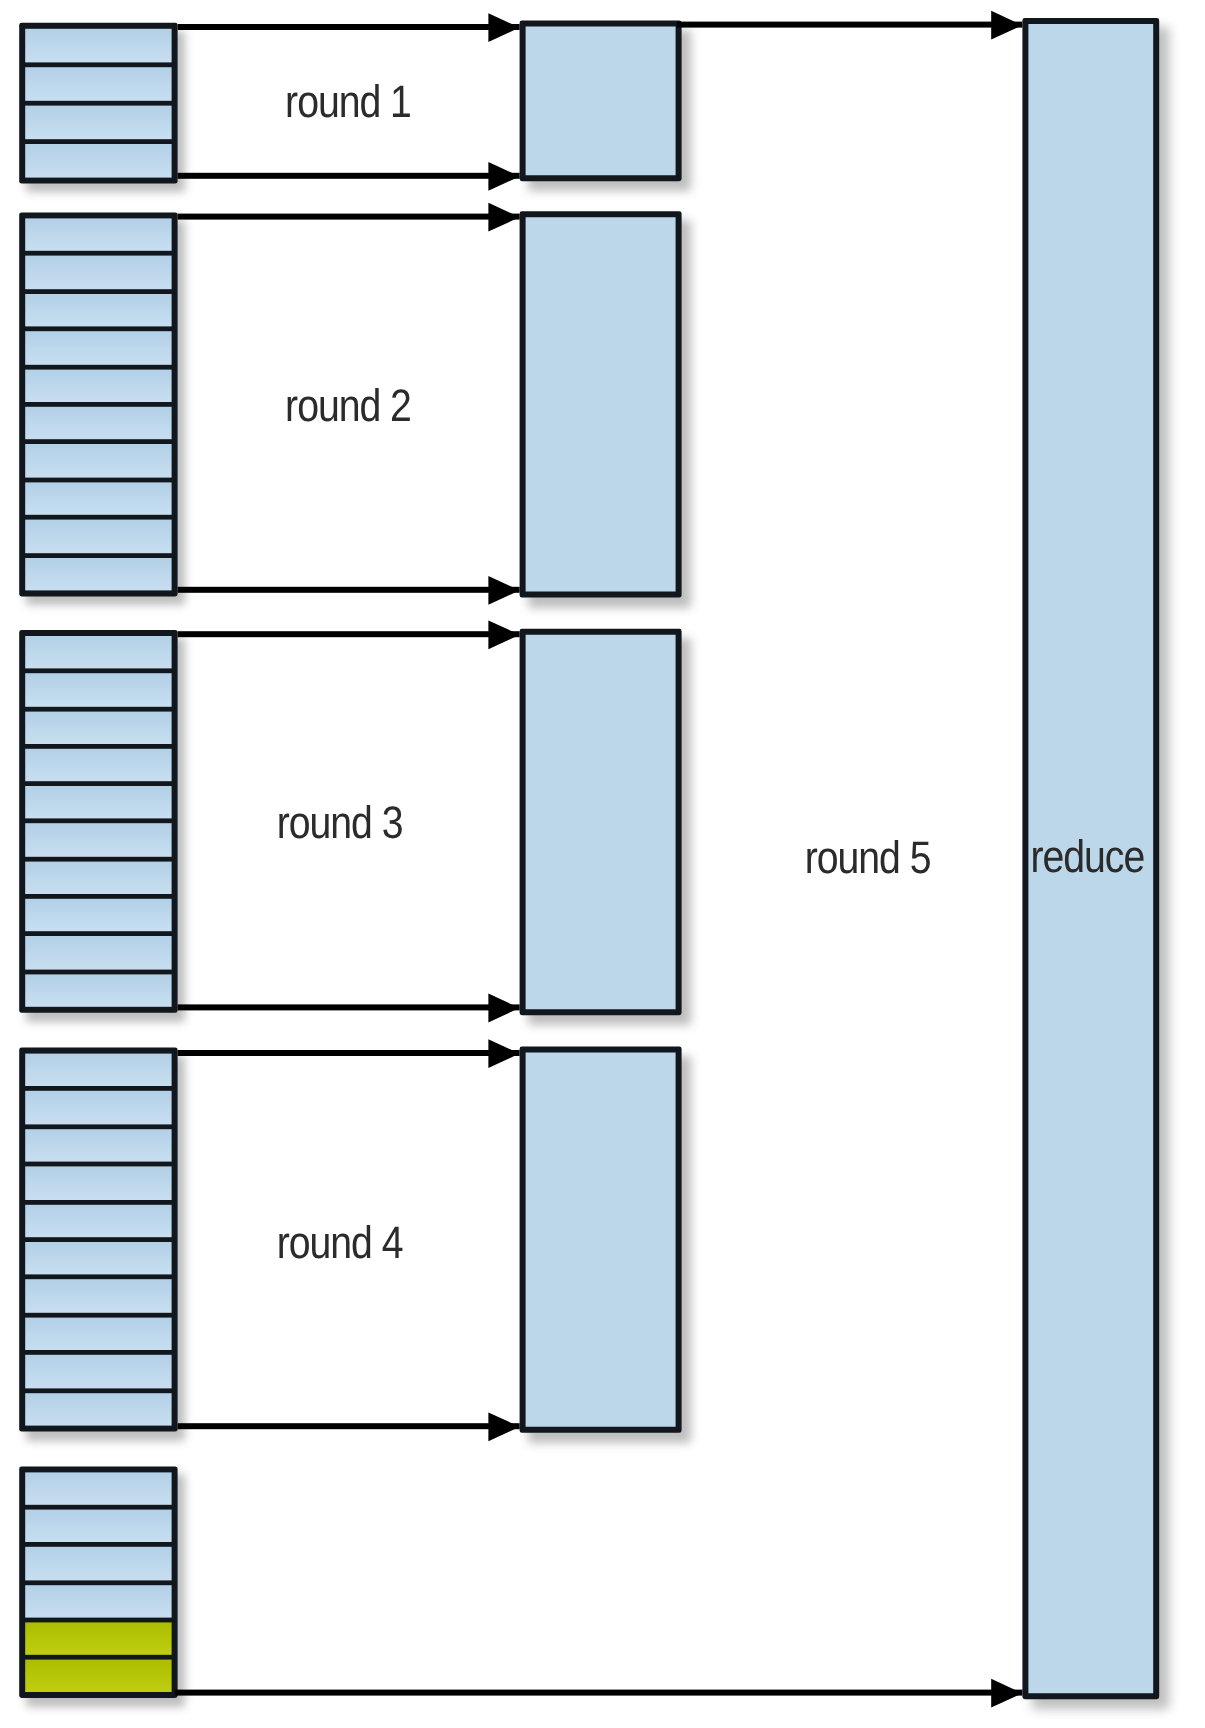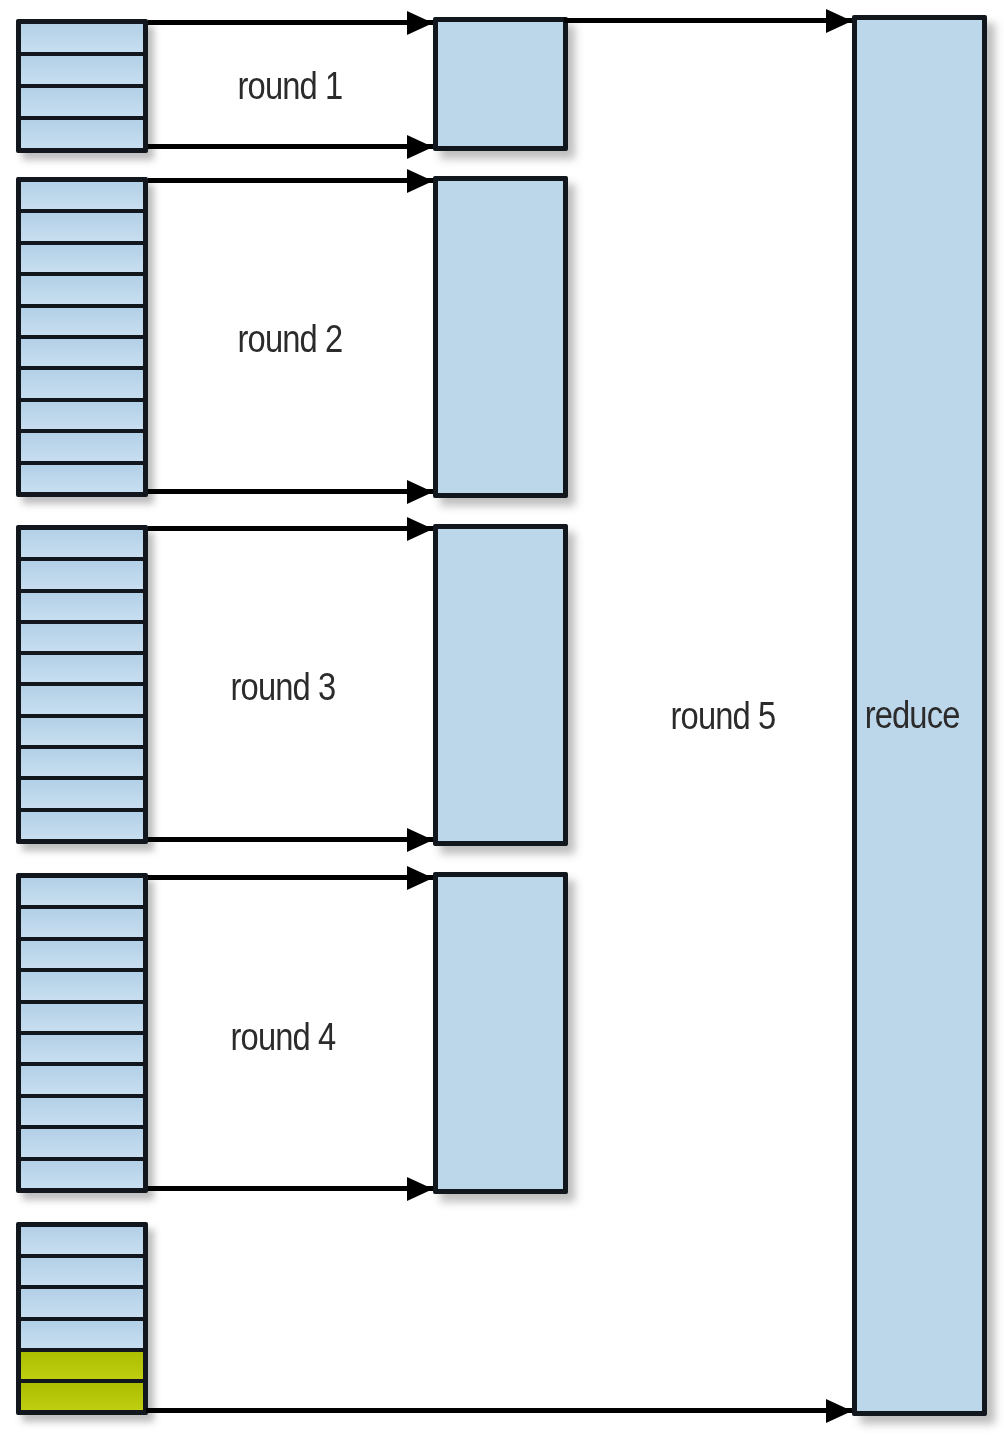--- a/index.html
+++ b/index.html
@@ -27,24 +27,24 @@
     position:absolute;left:433px;width:135px;box-sizing:border-box;
     background:var(--boxfill);border:5px solid var(--border);border-radius:2px;
     box-shadow:7px 8px 8px rgba(110,110,110,.45);
   }
   #box1{top:17px;height:134px;}
   #box2{top:176px;height:322px;}
   #box3{top:524px;height:322px;}
   #box4{top:872px;height:322px;}
   
   .reduce{
-    position:absolute;left:852px;top:15px;width:135px;height:1401px;box-sizing:border-box;
+    position:absolute;left:852px;top:15px;width:114px;height:1401px;box-sizing:border-box;
     background:var(--boxfill);border:5px solid var(--border);border-radius:2px;
     box-shadow:8px 8px 9px rgba(110,110,110,.45);
-    display:flex;align-items:center;justify-content:flex-start;
+    display:flex;align-items:center;justify-content:flex-end;
   }
   
   .arrow{position:absolute;height:5px;background:var(--arrow);}
   .arrow::after{
     content:"";position:absolute;right:0;top:50%;transform:translateY(-50%);
     width:0;height:0;border-left:26px solid var(--arrow);
     border-top:12px solid transparent;border-bottom:12px solid transparent;
   }
   #a1{left:148px;top:20px;width:285px;}
   #a2{left:148px;top:144px;width:285px;}

